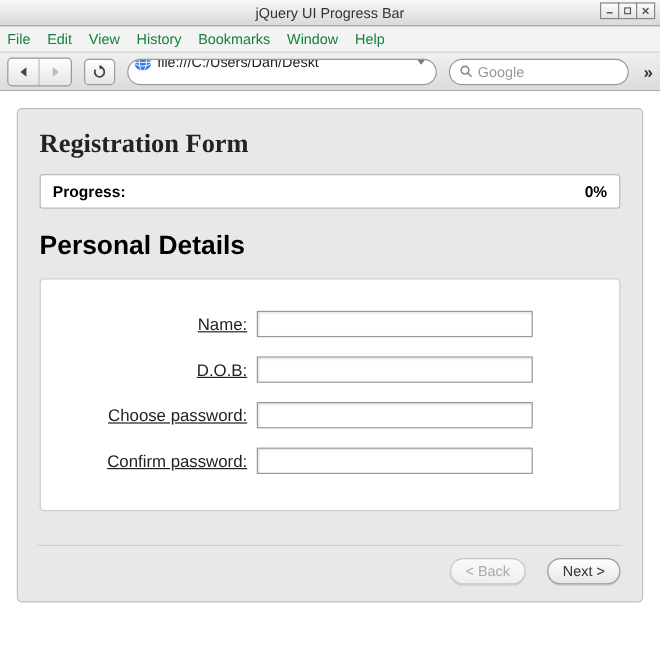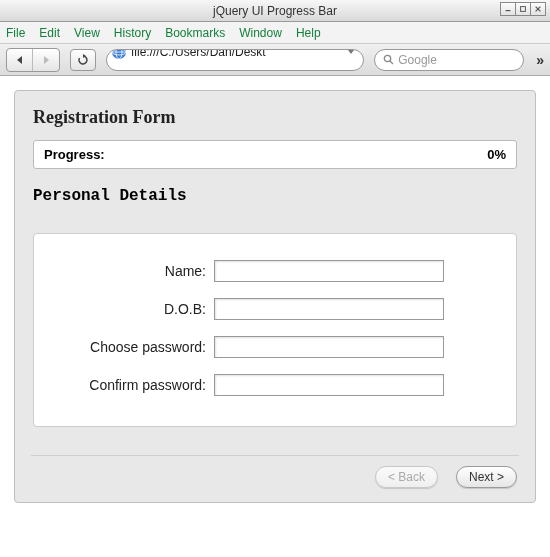--- a/index.html
+++ b/index.html
@@ -156,60 +156,61 @@
   .page {
     border: 1px solid #bfbfbf;
     border-radius: 4px;
     background: #e8e8e8;
     padding: 16px 18px 14px 18px;
   }
   .page h1 {
     margin: 0 0 12px 0;
     font-family: Georgia, "Times New Roman", serif;
     font-weight: bold;
-    font-size: 18px;
+    font-size: 22px;
     color: #222;
   }
   .progress-row {
     border: 1px solid #bbb;
     background: #fff;
     border-radius: 3px;
     padding: 6px 10px;
     display: flex;
     justify-content: space-between;
     font-weight: bold;
     font-size: 13px;
     margin-bottom: 18px;
     gap: 12px;
   }
   .section-title {
-    font-family: Liberation Mono, monospace;
+    font-family: Liberation Sans, sans-serif;
     font-weight: bold;
-    font-size: 16px;
-    margin-bottom: 28px;
+    font-size: 22px;
+    margin-bottom: 14px;
   }
   .form-box {
     background: #fff;
     border: 1px solid #ccc;
     border-radius: 4px;
     padding: 26px 20px 30px 20px;
     margin-bottom: 28px;
   }
   .field {
     display: flex;
     align-items: center;
     margin-bottom: 16px;
   }
   .field:last-child { margin-bottom: 0; }
   .field label {
     width: 160px;
     text-align: right;
     padding-right: 8px;
     font-size: 14px;
     color: #222;
+    text-decoration: underline;
   }
   .field input {
     flex: 0 0 230px;
     height: 22px;
     border: 1px solid #999;
     background: #fff;
     box-shadow: inset 1px 1px 2px rgba(0,0,0,.12);
     padding: 0 4px;
     font-size: 13px;
   }

